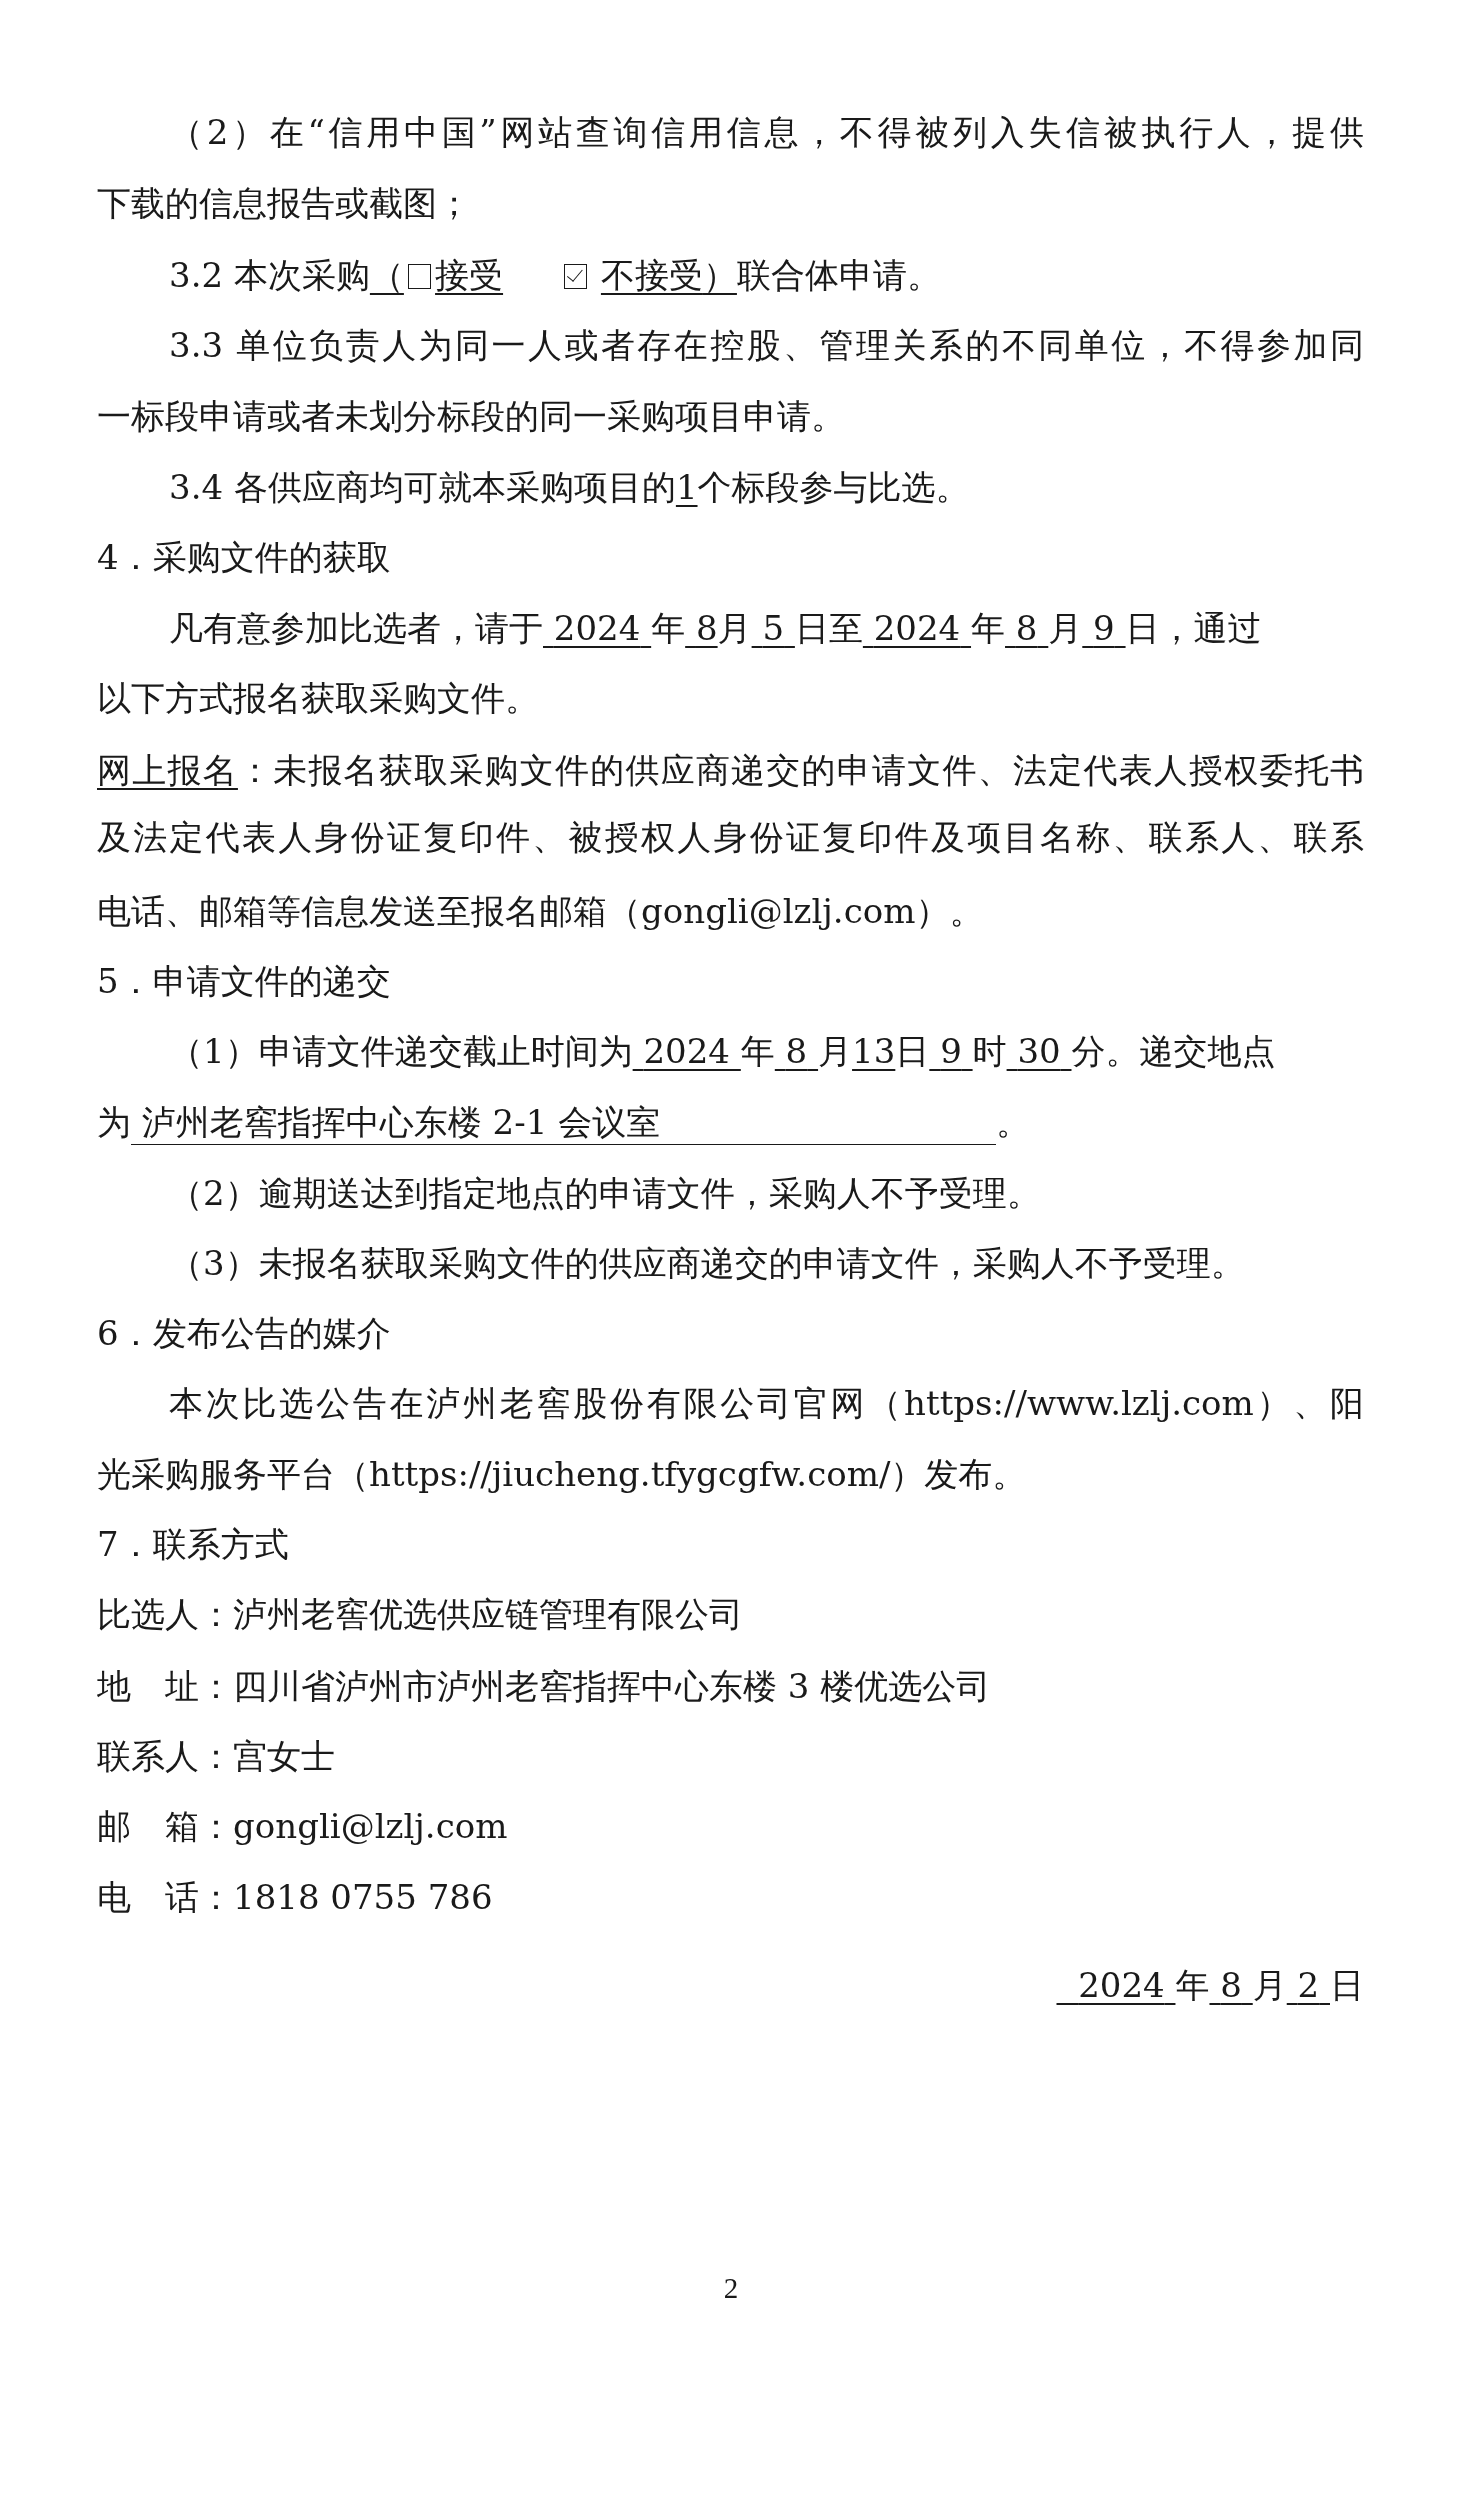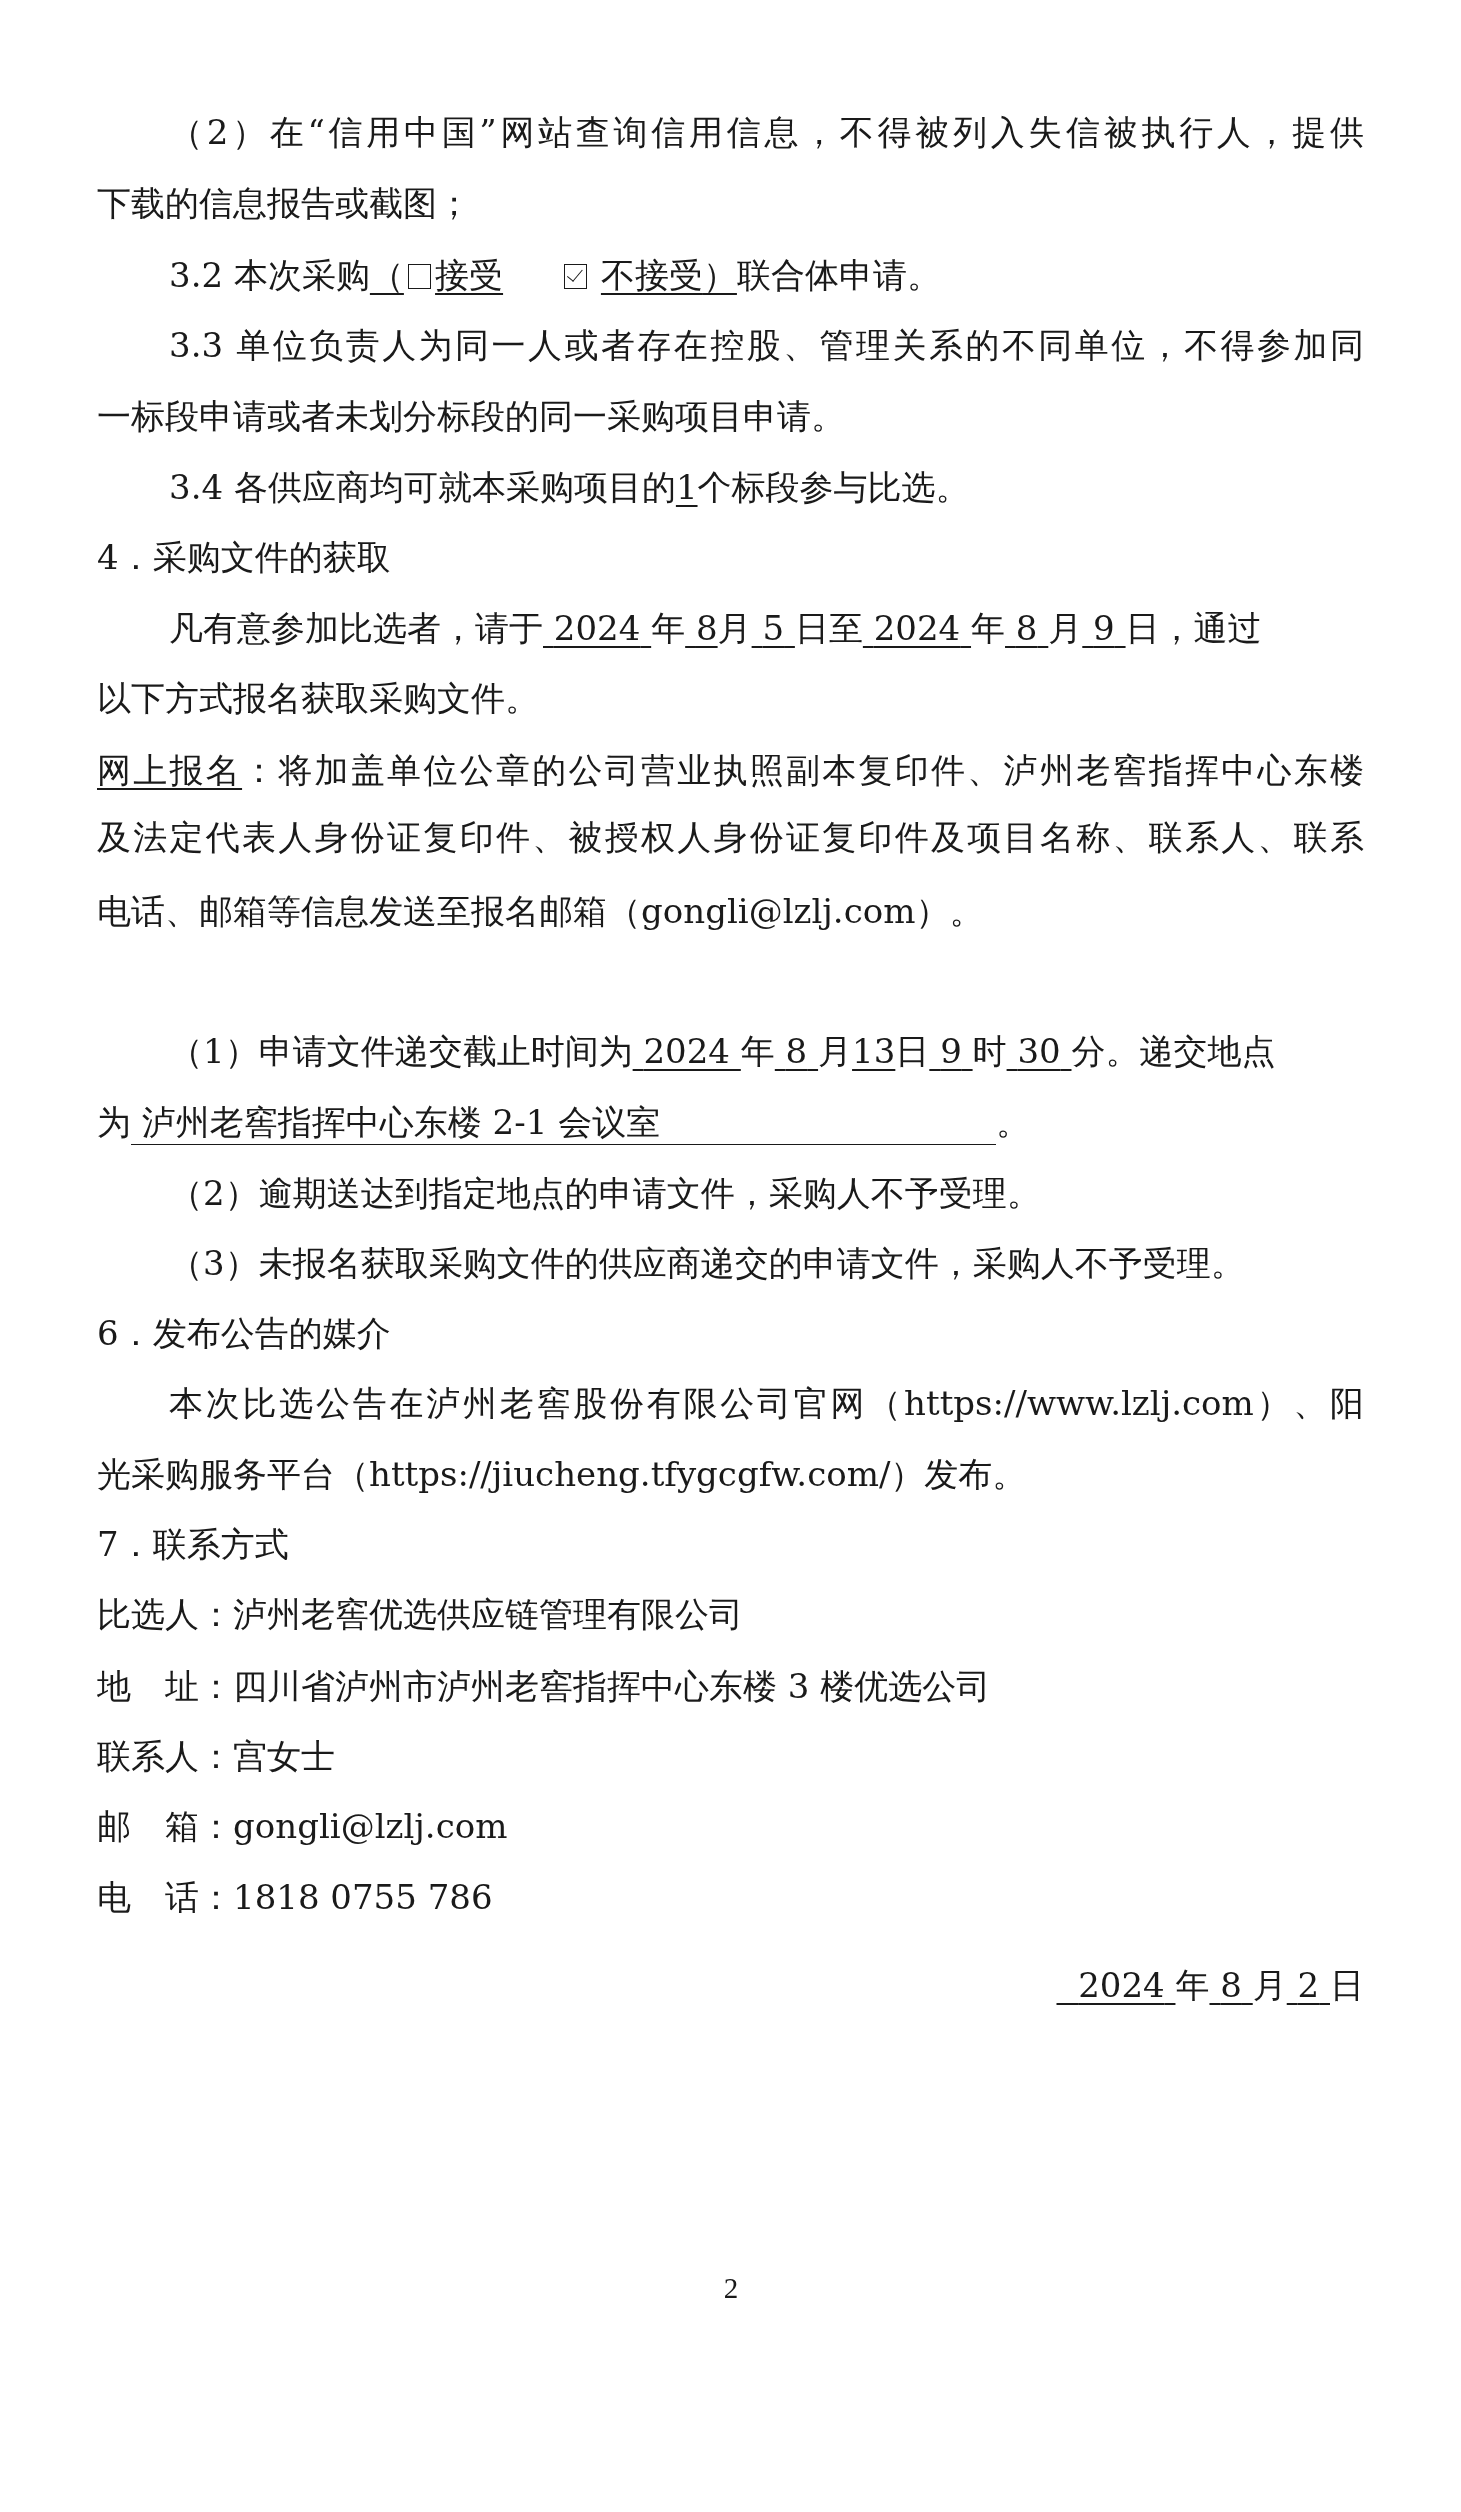--- a/index.html
+++ b/index.html
@@ -97,25 +97,26 @@
   </div>
 
   <div class="line" style="top:528px;">4．采购文件的获取</div>
 
   <div class="line indent" style="top:599px;">
     <span>凡有意参加比选者，请于</span><span class="u">&nbsp;<span>2024</span>&nbsp;</span><span>年</span><span class="u">&nbsp;<span>8</span></span><span>月</span><span class="u">&nbsp;<span>5</span>&nbsp;</span><span>日至</span><span class="u">&nbsp;<span>2024</span>&nbsp;</span><span>年</span><span class="u">&nbsp;<span>8</span>&nbsp;</span><span>月</span><span class="u">&nbsp;<span>9</span>&nbsp;</span><span>日，通过</span>
   </div>
   <div class="line" style="top:669px;">以下方式报名获取采购文件。</div>
 
   <div class="line justify" style="top:741px;">
-    <span class="u">网上报名</span><span>：将加盖单位公章的公司营业执照副本复印件、泸州老窖指挥中心东楼</span>
+    <span class="u">网上报名</span><span>：未报名获取采购文件的供应商递交的申请文件、法定代表人授权委托书</span>
   </div>
   <div class="line justify" style="top:811px;font-family:Liberation Mono, monospace;">及法定代表人身份证复印件、被授权人身份证复印件及项目名称、联系人、联系</div>
   <div class="line" style="top:882px;">电话、邮箱等信息发送至报名邮箱（gongli@lzlj.com）。</div>
 
+  <div class="line" style="top:952px;">5．申请文件的递交</div>
 
   <div class="line indent" style="top:1022px;">
     <span>（1）申请文件递交截止时间为</span><span class="u">&nbsp;<span>2024</span>&nbsp;</span><span>年</span><span class="u">&nbsp;<span>8</span>&nbsp;</span><span>月</span><span class="u">13</span><span>日</span><span class="u">&nbsp;<span>9</span>&nbsp;</span><span>时</span><span class="u">&nbsp;<span>30</span>&nbsp;</span><span>分。递交地点</span>
   </div>
 
   <div class="line" style="top:1093px;">
     <span>为</span><span class="u" style="display:inline-block; min-width:865px; text-decoration:none; border-bottom:1.9px solid #1a1a1a; line-height:43px;">&nbsp;<span>泸州老窖指挥中心东楼 2-1 会议室</span></span><span>。</span>
   </div>
 
   <div class="line indent" style="top:1164px;">（2）逾期送达到指定地点的申请文件，采购人不予受理。</div>

